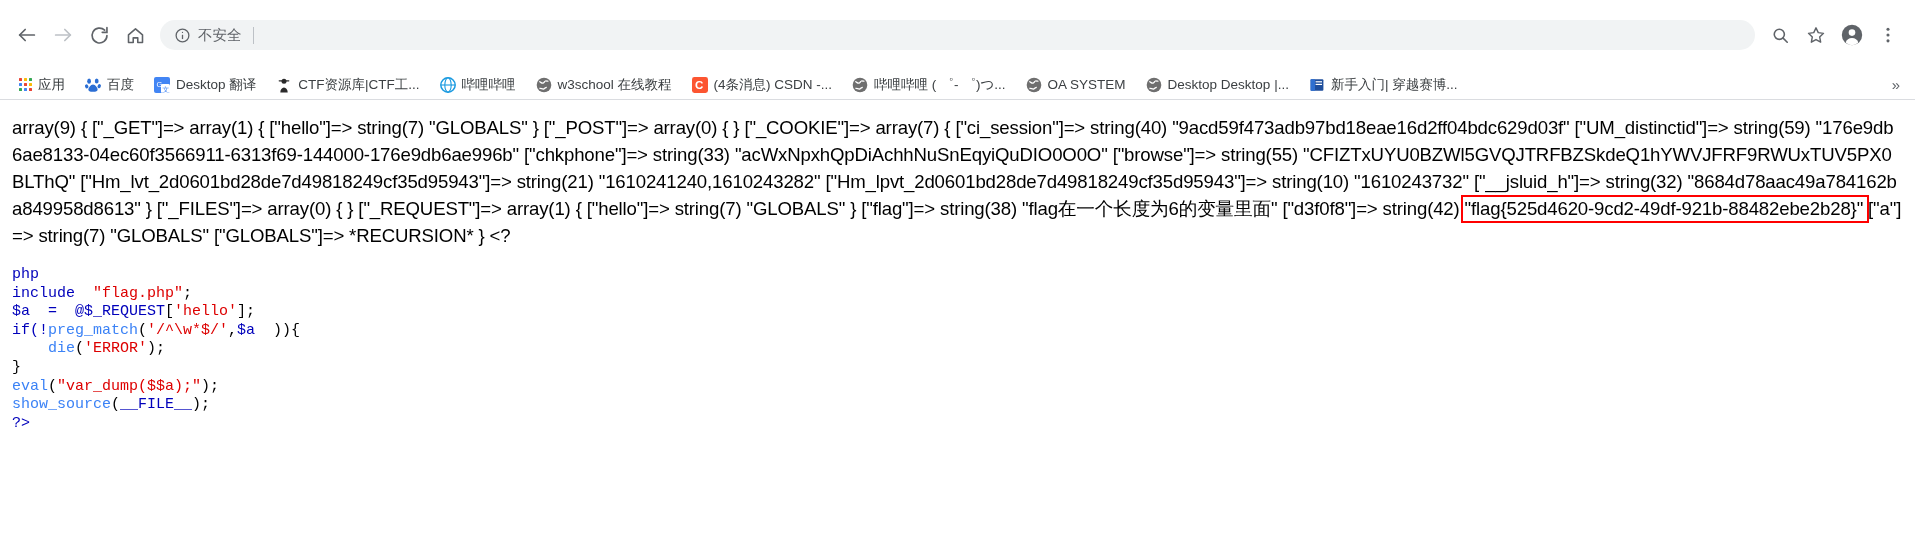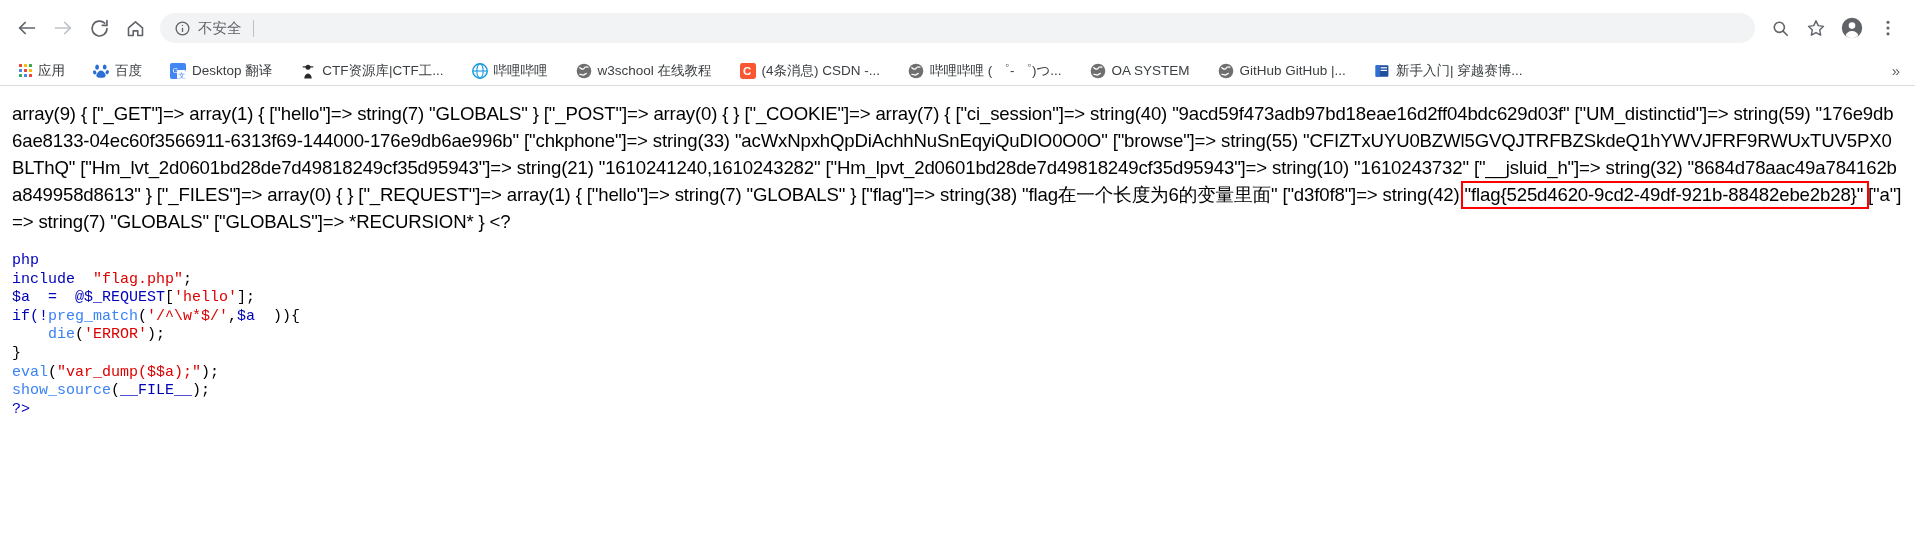--- a/index.html
+++ b/index.html
@@ -8,21 +8,21 @@
     background:#ffffff;
     font-family:"Liberation Sans","DejaVu Sans",sans-serif;
     -webkit-font-smoothing:antialiased;
   }
 
   
   #browser-chrome{background:#ffffff;}
 
   .toolbar{
     height:40px;display:flex;align-items:center;
-    padding:8px 10px;gap:2px;background:#ffffff;
+    padding:15px 10px;gap:2px;background:#ffffff;
   }
   .nav-btn{
     width:34px;height:34px;border-radius:50%;
     display:flex;align-items:center;justify-content:center;
     color:#5f6368;flex:0 0 auto;cursor:default;
   }
   .nav-btn svg{display:block;}
   .nav-btn.disabled{color:#bdc1c6;}
 
   .omnibox{
@@ -44,21 +44,21 @@
   .url-text{
     font-size:15.5px;color:#202124;white-space:nowrap;overflow:hidden;
     text-overflow:ellipsis;letter-spacing:-0.1px;
   }
   .url-text .url-dim{color:#5f6368;}
   .toolbar-right{display:flex;align-items:center;gap:2px;flex:0 0 auto;}
 
   
   .bookmarks{
     height:29px;display:flex;align-items:center;
-    padding:0 11px;gap:12px;background:#ffffff;
+    padding:0 11px;gap:4px;background:#ffffff;
     border-bottom:1px solid #dadce0;
     overflow:hidden;
   }
   .bm{
     display:flex;align-items:center;gap:6px;
     padding:3px 8px;border-radius:4px;
     font-size:13.5px;color:#3c4043;white-space:nowrap;flex:0 0 auto;
   }
   .bm .lbl{font-size:13.5px;line-height:1;}
   .bm-ico{width:16px;height:16px;flex:0 0 auto;display:block;}
@@ -277,21 +277,21 @@
       </svg>
       <span class="lbl">OA SYSTEM</span>
     </div>
 
     <div class="bm">
       <svg class="bm-ico" viewBox="0 0 16 16">
         <circle cx="8" cy="8" r="7.3" fill="#6f6f6f"></circle>
         <path d="M3.2 4.5c1.6.6 2.3 1.9 3.9 1.6 1.3-.3 1-1.7 2.4-2.1 1.1-.3 1.9.5 2.9.1" fill="none" stroke="#ffffff" stroke-width="1.3"></path>
         <path d="M3.4 11.4c1.9-.4 2.6.9 4.2.6 1.5-.3 1.7-1.8 3.2-1.7" fill="none" stroke="#ffffff" stroke-width="1.3"></path>
       </svg>
-      <span class="lbl">GitHub GitHub |...</span>
+      <span class="lbl">Desktop Desktop |...</span>
     </div>
 
     <div class="bm">
       <svg class="bm-ico" viewBox="0 0 16 16">
         <rect x="1.6" y="2.2" width="12.8" height="11.6" rx="1" fill="#1f4e9c"></rect>
         <rect x="1.6" y="2.2" width="4.4" height="11.6" fill="#2f6fd0"></rect>
         <rect x="6.6" y="4.2" width="6.4" height="1.2" fill="#ffffff"></rect>
         <rect x="6.6" y="6.8" width="6.4" height="1.2" fill="#ffffff"></rect>
       </svg>
       <span class="lbl">新手入门| 穿越赛博...</span>

